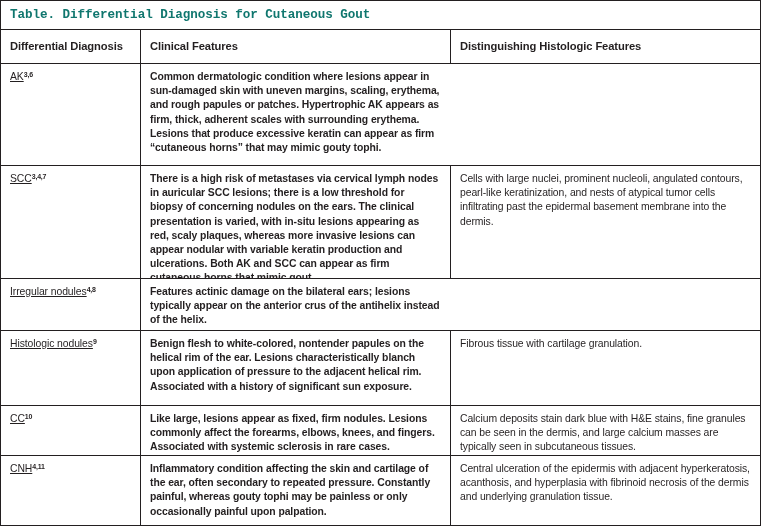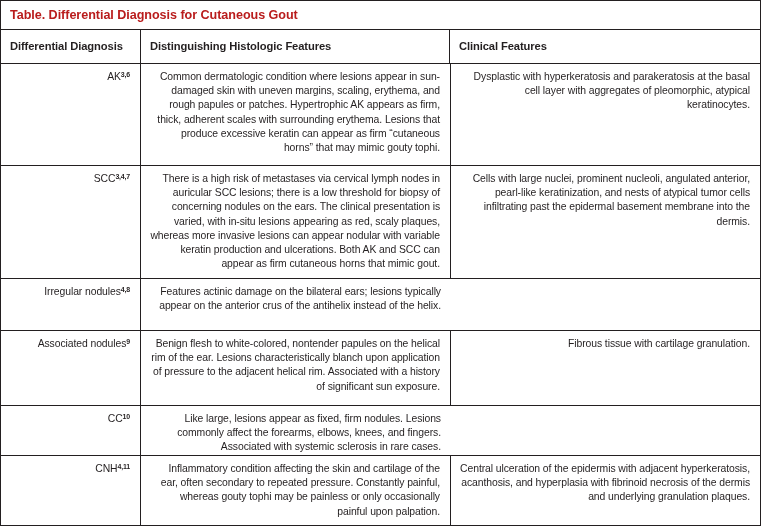--- a/index.html
+++ b/index.html
@@ -31,55 +31,55 @@
     height: 29px;
     flex: 0 0 29px;
     border-bottom: 1.5px solid #231f20;
     display: flex;
     align-items: center;
     padding: 0 0 0 9px;
   }
   .table-title-text {
     font-size: 12.6px;
     font-weight: bold;
-    color: #b91c1c;
+    color: #0f766e;
     letter-spacing: -0.05px;
     white-space: nowrap;
+    font-family: Liberation Mono, monospace;
   }
 
   
   .grid {
     flex: 1 1 auto;
     display: flex;
     flex-direction: column;
     min-height: 0;
   }
 
   .row {
     display: flex;
     box-sizing: border-box;
     border-bottom: 1.2px solid #231f20;
     min-height: 0;
-    text-align: right;
   }
   .row:last-child { border-bottom: none; }
 
   .cell {
     box-sizing: border-box;
     padding: 6px 10px 5px 9px;
     border-right: 1.2px solid #231f20;
     font-size: 10.4px;
     line-height: 14.2px;
     letter-spacing: -0.08px;
     overflow: hidden;
   }
   .cell:last-child { border-right: none; }
 
   .c1 { flex: 0 0 140px; }
-  .c2 { flex: 0 0 310px; }
+  .c2 { flex: 0 0 310px; font-weight: bold; }
   .c3 { flex: 1 1 auto; }
 
   
   .row-header { flex: 0 0 34px; }
   .row-header .cell {
     display: flex;
     align-items: center;
     padding-top: 0;
     padding-bottom: 0;
     font-size: 11.2px;
@@ -88,21 +88,21 @@
   }
 
   
   .row-ak   { flex: 0 0 102px; }
   .row-scc  { flex: 0 0 113px; }
   .row-elas { flex: 0 0 52px; }
   .row-weat { flex: 0 0 75px; }
   .row-cc   { flex: 0 0 50px; }
   .row-cnh  { flex: 1 1 auto; }
 
-  .term { white-space: nowrap; }
+  .term { white-space: nowrap; text-decoration: underline; }
   sup {
     font-size: 7px;
     line-height: 0;
     vertical-align: 0.42em;
     font-weight: bold;
     letter-spacing: -0.2px;
   }
 </style>
 </head>
 <body>
@@ -110,52 +110,52 @@
 <div class="table-frame">
 
   <div class="table-title">
     <span class="table-title-text">Table. Differential Diagnosis for Cutaneous Gout</span>
   </div>
 
   <div class="grid">
 
     <div class="row row-header">
       <div class="cell c1">Differential Diagnosis</div>
+      <div class="cell c2">Clinical Features</div>
       <div class="cell c3">Distinguishing Histologic Features</div>
-      <div class="cell c2">Clinical Features</div>
     </div>
 
     <div class="row row-ak">
       <div class="cell c1"><span class="term">AK</span><sup>3,6</sup></div>
       <div class="cell c2">Common dermatologic condition where lesions appear in sun-damaged skin with uneven margins, scaling, erythema, and rough papules or patches. Hypertrophic AK appears as firm, thick, adherent scales with surrounding erythema. Lesions that produce excessive keratin can appear as firm “cutaneous horns” that may mimic gouty tophi.</div>
-      <div class="cell c3">Dysplastic with hyperkeratosis and parakeratosis at the basal cell layer with aggregates of pleomorphic, atypical keratinocytes.</div>
     </div>
 
     <div class="row row-scc">
       <div class="cell c1"><span class="term">SCC</span><sup>3,4,7</sup></div>
       <div class="cell c2">There is a high risk of metastases via cervical lymph nodes in auricular SCC lesions; there is a low threshold for biopsy of concerning nodules on the ears. The clinical presentation is varied, with in-situ lesions appearing as red, scaly plaques, whereas more invasive lesions can appear nodular with variable keratin production and ulcerations. Both AK and SCC can appear as firm cutaneous horns that mimic gout.</div>
-      <div class="cell c3">Cells with large nuclei, prominent nucleoli, angulated anterior, pearl-like keratinization, and nests of atypical tumor cells infiltrating past the epidermal basement membrane into the dermis.</div>
+      <div class="cell c3">Cells with large nuclei, prominent nucleoli, angulated contours, pearl-like keratinization, and nests of atypical tumor cells infiltrating past the epidermal basement membrane into the dermis.</div>
     </div>
 
     <div class="row row-elas">
       <div class="cell c1"><span class="term">Irregular nodules</span><sup>4,8</sup></div>
       <div class="cell c2">Features actinic damage on the bilateral ears; lesions typically appear on the anterior crus of the antihelix instead of the helix.</div>
     </div>
 
     <div class="row row-weat">
-      <div class="cell c1"><span class="term">Associated nodules</span><sup>9</sup></div>
+      <div class="cell c1"><span class="term">Histologic nodules</span><sup>9</sup></div>
       <div class="cell c2">Benign flesh to white-colored, nontender papules on the helical rim of the ear. Lesions characteristically blanch upon application of pressure to the adjacent helical rim. Associated with a history of significant sun exposure.</div>
       <div class="cell c3">Fibrous tissue with cartilage granulation.</div>
     </div>
 
     <div class="row row-cc">
       <div class="cell c1"><span class="term">CC</span><sup>10</sup></div>
       <div class="cell c2">Like large, lesions appear as fixed, firm nodules. Lesions commonly affect the forearms, elbows, knees, and fingers. Associated with systemic sclerosis in rare cases.</div>
+      <div class="cell c3">Calcium deposits stain dark blue with H&amp;E stains, fine granules can be seen in the dermis, and large calcium masses are typically seen in subcutaneous tissues.</div>
     </div>
 
     <div class="row row-cnh">
       <div class="cell c1"><span class="term">CNH</span><sup>4,11</sup></div>
       <div class="cell c2">Inflammatory condition affecting the skin and cartilage of the ear, often secondary to repeated pressure. Constantly painful, whereas gouty tophi may be painless or only occasionally painful upon palpation.</div>
-      <div class="cell c3">Central ulceration of the epidermis with adjacent hyperkeratosis, acanthosis, and hyperplasia with fibrinoid necrosis of the dermis and underlying granulation plaques.</div>
+      <div class="cell c3">Central ulceration of the epidermis with adjacent hyperkeratosis, acanthosis, and hyperplasia with fibrinoid necrosis of the dermis and underlying granulation tissue.</div>
     </div>
 
   </div>
 </div>
 
 </body></html>

